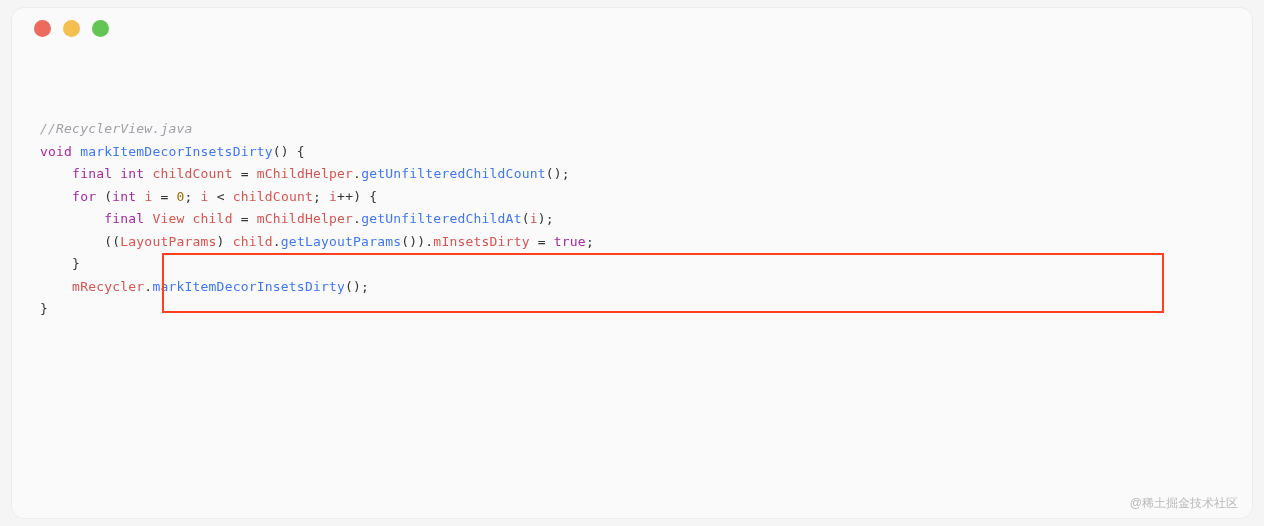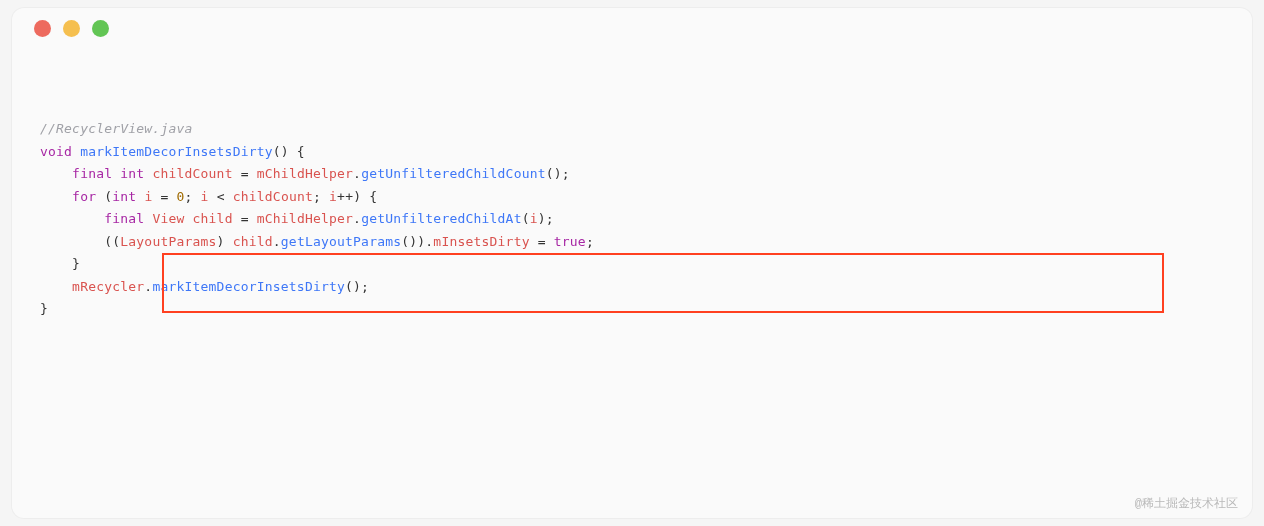--- a/index.html
+++ b/index.html
@@ -53,21 +53,21 @@
   .pun  { color: #333; }           
   .highlight-box {
     position: absolute;
     border: 2px solid #ff4020;
     pointer-events: none;
   }
   .watermark {
     position: absolute;
     right: 14px;
     bottom: 6px;
-    font-family: Liberation Mono, monospace;
+    font-family: Liberation Sans, sans-serif;
     font-size: 12px;
     color: #b9b9b9;
   }
 </style>
 </head>
 <body>
 
 <div class="window">
   <div class="titlebar">
     <div class="dot red"></div>

